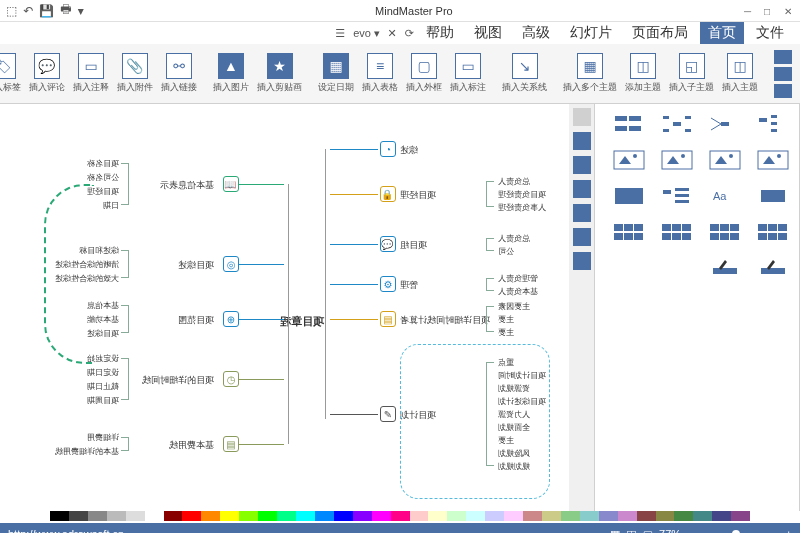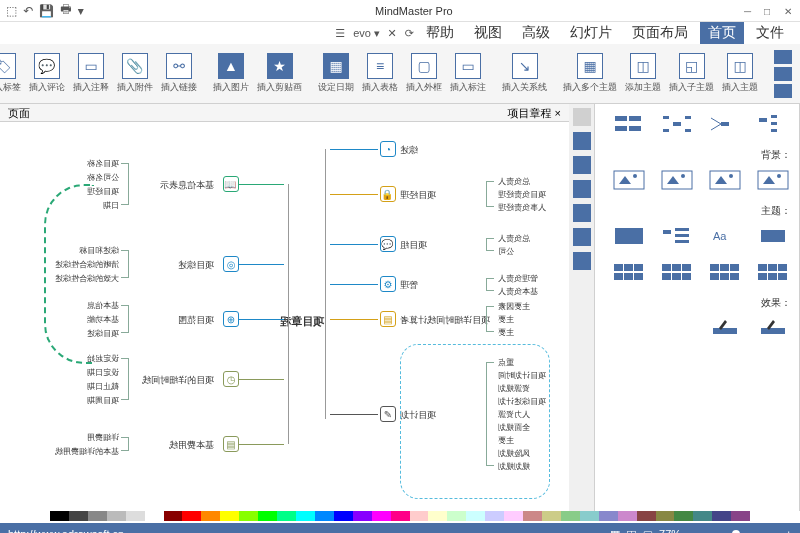--- a/index.html
+++ b/index.html
@@ -186,21 +186,20 @@
         </div>
         <div class="lp-item">
           <svg>
             <rect x="2" y="2" width="12" height="5" fill="#4a6fa5"></rect>
             <rect x="16" y="2" width="12" height="5" fill="#4a6fa5"></rect>
             <rect x="2" y="12" width="12" height="5" fill="#4a6fa5"></rect>
             <rect x="16" y="12" width="12" height="5" fill="#4a6fa5"></rect>
           </svg>
         </div>
       </div>
-    <div class="lp-label">背景：</div>
     <div class="lp-row" id="bg-row">
         <div class="lp-item">
           <svg>
             <rect x="1" y="1" width="30" height="18" fill="none" stroke="#4a6fa5"></rect>
             <polygon points="6,14 12,6 18,14" fill="#4a6fa5"></polygon>
             <circle cx="22" cy="6" r="2" fill="#4a6fa5"></circle>
           </svg>
         </div>
         <div class="lp-item">
           <svg>
@@ -217,21 +216,20 @@
           </svg>
         </div>
         <div class="lp-item">
           <svg>
             <rect x="1" y="1" width="30" height="18" fill="none" stroke="#4a6fa5"></rect>
             <polygon points="6,14 12,6 18,14" fill="#4a6fa5"></polygon>
             <circle cx="22" cy="6" r="2" fill="#4a6fa5"></circle>
           </svg>
         </div>
       </div>
-    <div class="lp-label">主题：</div>
     <div class="lp-row" id="theme-row">
         <div class="lp-item">
           <svg>
             <rect x="4" y="4" width="24" height="12" fill="#4a6fa5"></rect>
           </svg>
         </div>
         <div class="lp-item">
           <svg>
             <text x="4" y="14" font-size="14" fill="#4a6fa5">Aa</text>
           </svg>
@@ -285,21 +283,20 @@
           <svg>
             <rect x="1" y="2" width="9" height="7" fill="#4a6fa5"></rect>
             <rect x="11" y="2" width="9" height="7" fill="#4a6fa5"></rect>
             <rect x="21" y="2" width="9" height="7" fill="#4a6fa5"></rect>
             <rect x="1" y="11" width="9" height="7" fill="#4a6fa5"></rect>
             <rect x="11" y="11" width="9" height="7" fill="#4a6fa5"></rect>
             <rect x="21" y="11" width="9" height="7" fill="#4a6fa5"></rect>
           </svg>
         </div>
       </div>
-    <div class="lp-label">效果：</div>
     <div class="lp-row" id="effect-row">
         <div class="lp-item">
           <svg>
             <rect x="4" y="10" width="24" height="6" fill="#4a6fa5"></rect>
             <path d="M10,10 L16,2 L18,4 L12,12" fill="#333"></path>
           </svg>
         </div>
         <div class="lp-item">
           <svg>
             <rect x="4" y="10" width="24" height="6" fill="#4a6fa5"></rect>
@@ -311,24 +308,20 @@
   <div class="vtool">
     <span class="hl"></span>
     <span></span>
     <span></span>
     <span></span>
     <span></span>
     <span></span>
     <span></span>
   </div>
   <div class="canvas">
-    <div class="canvas-hdr">
-      <span>页面</span>
-      <span>项目章程 ×</span>
-    </div>
     <div class="mindmap" id="mindmap">
         <div class="node" style="left: 280px; top: 190px; font-size: 11px; font-weight: bold;">项目章程</div>
         <div class="nico" style="right: 330px; top: 52px; border-color: rgb(42, 168, 118); color: rgb(42, 168, 118);">📖</div>
         <div class="node" style="right: 355px; top: 55px;">基本信息表示</div>
         <div style="position: absolute; right: 285px; width: 45px; border-top: 1px solid rgb(42, 168, 118); top: 60px;"></div>
         <div class="node" style="right: 450px; top: 34px; font-size: 8px;">项目名称</div>
         <div class="node" style="right: 450px; top: 48px; font-size: 8px;">公司名称</div>
         <div class="node" style="right: 450px; top: 62px; font-size: 8px;">项目经理</div>
         <div class="node" style="right: 450px; top: 76px; font-size: 8px;">日期</div>
         <div style="position: absolute; right: 440px; top: 39px; height: 42px; border-right: 1px solid rgb(136, 170, 153); border-top: 1px solid rgb(136, 170, 153); border-bottom: 1px solid rgb(136, 170, 153); width: 8px;"></div>

